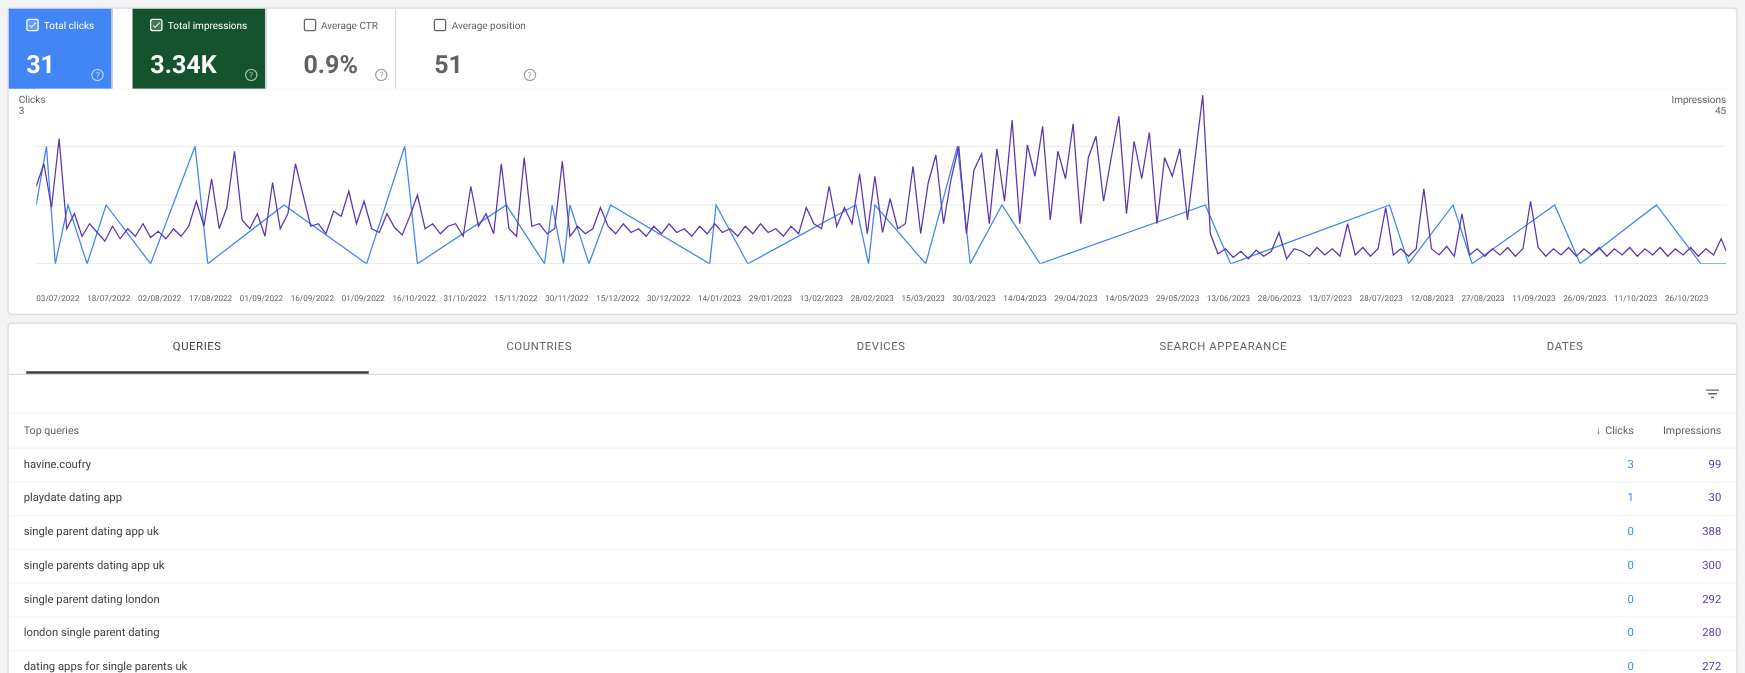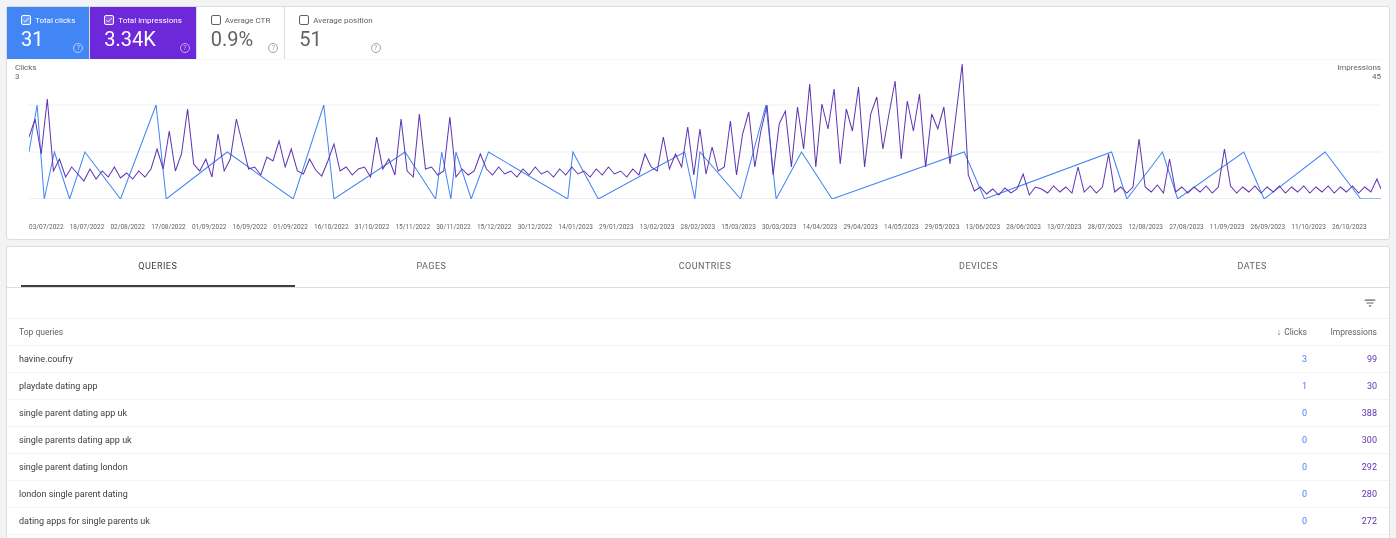--- a/index.html
+++ b/index.html
@@ -1,28 +1,28 @@
 <!DOCTYPE html>
 <html><head>
 <meta charset="utf-8">
 <style>
 * { margin: 0; padding: 0; box-sizing: border-box; font-family: "Google Sans", Roboto, Arial, sans-serif; }
 body { background: #f1f3f4; padding: 6px; gap: 6px; font-size: 12px; color: #3c4043; }
 
 .panel { background: #fff; border: 1px solid #dadce0; border-radius: 3px; }
 
 .metrics-panel { margin-bottom: 6px; padding: 0; }
-.metrics-row { display: flex; gap: 0; }
+.metrics-row { display: flex; gap: 16px; }
 .metric-card { padding: 8px 14px; min-width: 74px; position: relative; border-right: 1px solid #dadce0; cursor: pointer; }
 .metric-card:last-child { border-right: none; }
 .metric-card .label-row { display: flex; align-items: center; gap: 4px; font-size: 8px; }
-.metric-card .value { font-size: 20px; font-weight: 400; margin-top: 2px; }
+.metric-card .value { font-size: 20px; font-weight: 700; margin-top: 14px; }
 .metric-card .help { position: absolute; right: 6px; bottom: 6px; width: 10px; height: 10px; border: 1px solid currentColor; border-radius: 50%; font-size: 7px; line-height: 8px; text-align: center; opacity: .6; }
 .metric-card.clicks { background: #4285f4; color: #fff; }
-.metric-card.impressions { background: #6d28d9; color: #fff; }
+.metric-card.impressions { background: #14532d; color: #fff; }
 .metric-card.disabled { color: #5f6368; }
 .metric-card .cb { width: 10px; height: 10px; border: 1.5px solid currentColor; border-radius: 2px; display: inline-flex; align-items: center; justify-content: center; }
 .metric-card.clicks .cb, .metric-card.impressions .cb { background: rgba(255,255,255,.2); }
 .metric-card.clicks .cb svg, .metric-card.impressions .cb svg { width: 8px; height: 8px; }
 
 .chart-area { height: 160px; position: relative; padding: 0 8px 0 22px; }
 .chart-axis-left-label { position: absolute; left: 8px; top: 4px; font-size: 8px; color: #5f6368; }
 .chart-axis-right-label { position: absolute; right: 8px; top: 4px; font-size: 8px; color: #5f6368; text-align: right; }
 .chart-svg { width: 100%; height: 140px; }
 .x-ticks { display: flex; justify-content: space-between; font-size: 6.5px; color: #5f6368; padding: 4px 22px 8px 22px; }
@@ -158,23 +158,23 @@
       <span>11/09/2023</span>
       <span>26/09/2023</span>
       <span>11/10/2023</span>
       <span>26/10/2023</span>
     </div>
 </div>
 
 <div class="panel table-panel">
   <div class="tabs" id="tabs">
       <div class="tab active">QUERIES</div>
-      <div class="tab">PAGES</div>
       <div class="tab">COUNTRIES</div>
       <div class="tab">DEVICES</div>
+      <div class="tab">SEARCH APPEARANCE</div>
       <div class="tab">DATES</div>
     </div>
   <div class="filter-row">
     <svg class="filter-icon" viewBox="0 0 24 24">
         <path fill="currentColor" d="M10 18h4v-2h-4v2zM3 6v2h18V6H3zm3 7h12v-2H6v2z"></path>
       </svg>
   </div>
   <div class="table">
     <div class="table-header">
       <div class="col-query">Top queries</div>

